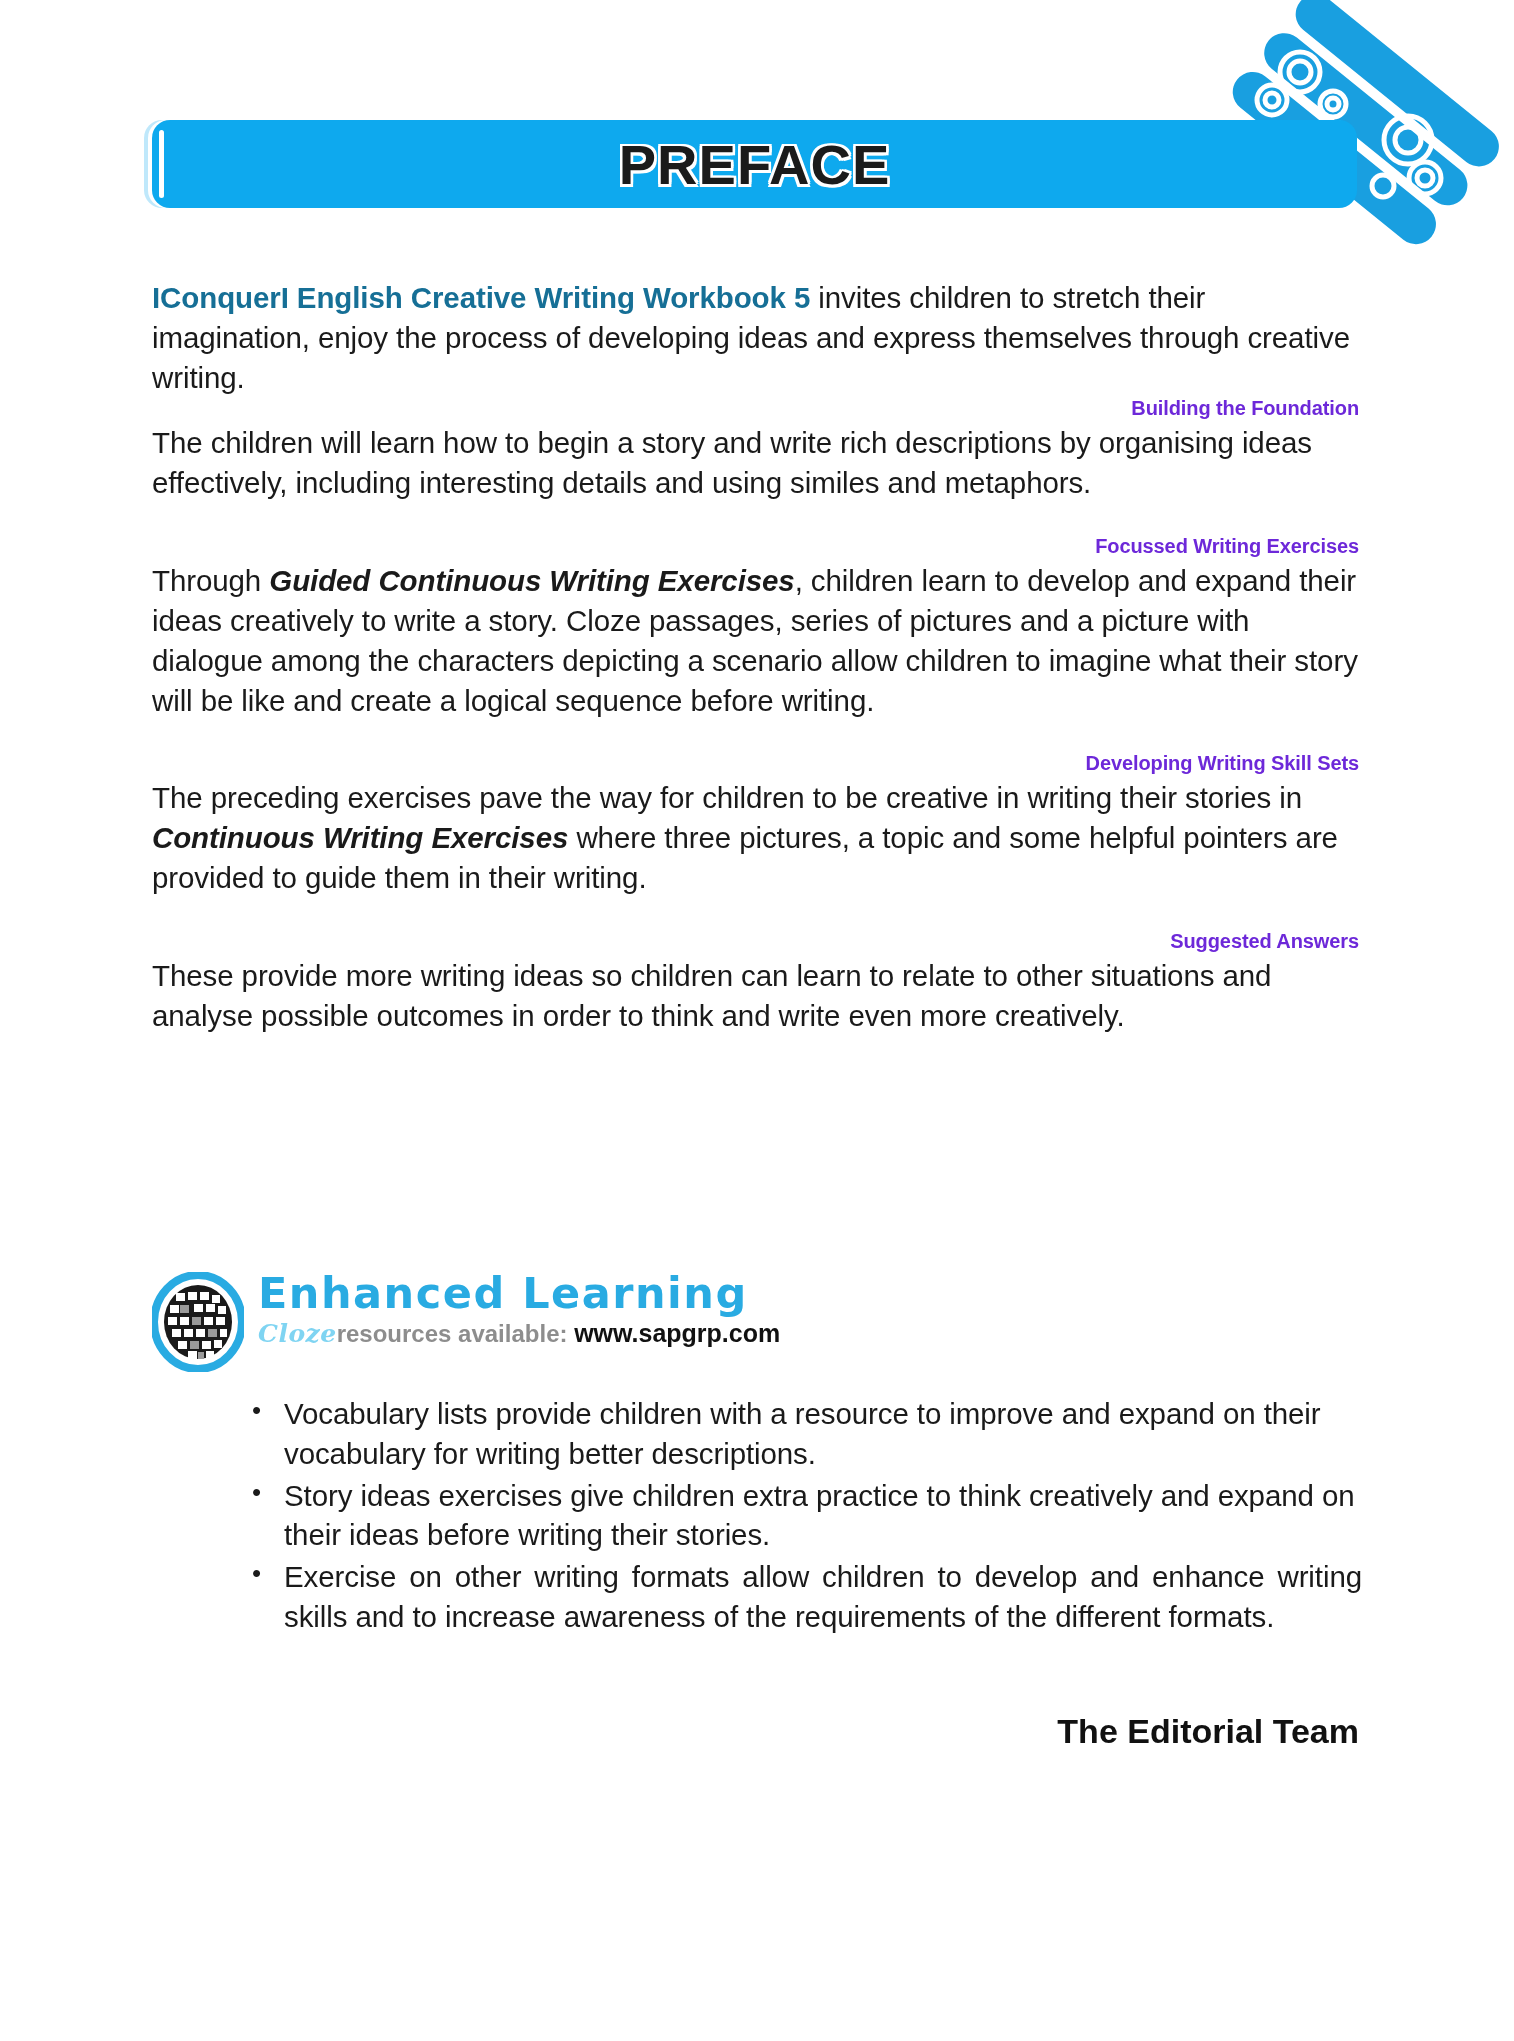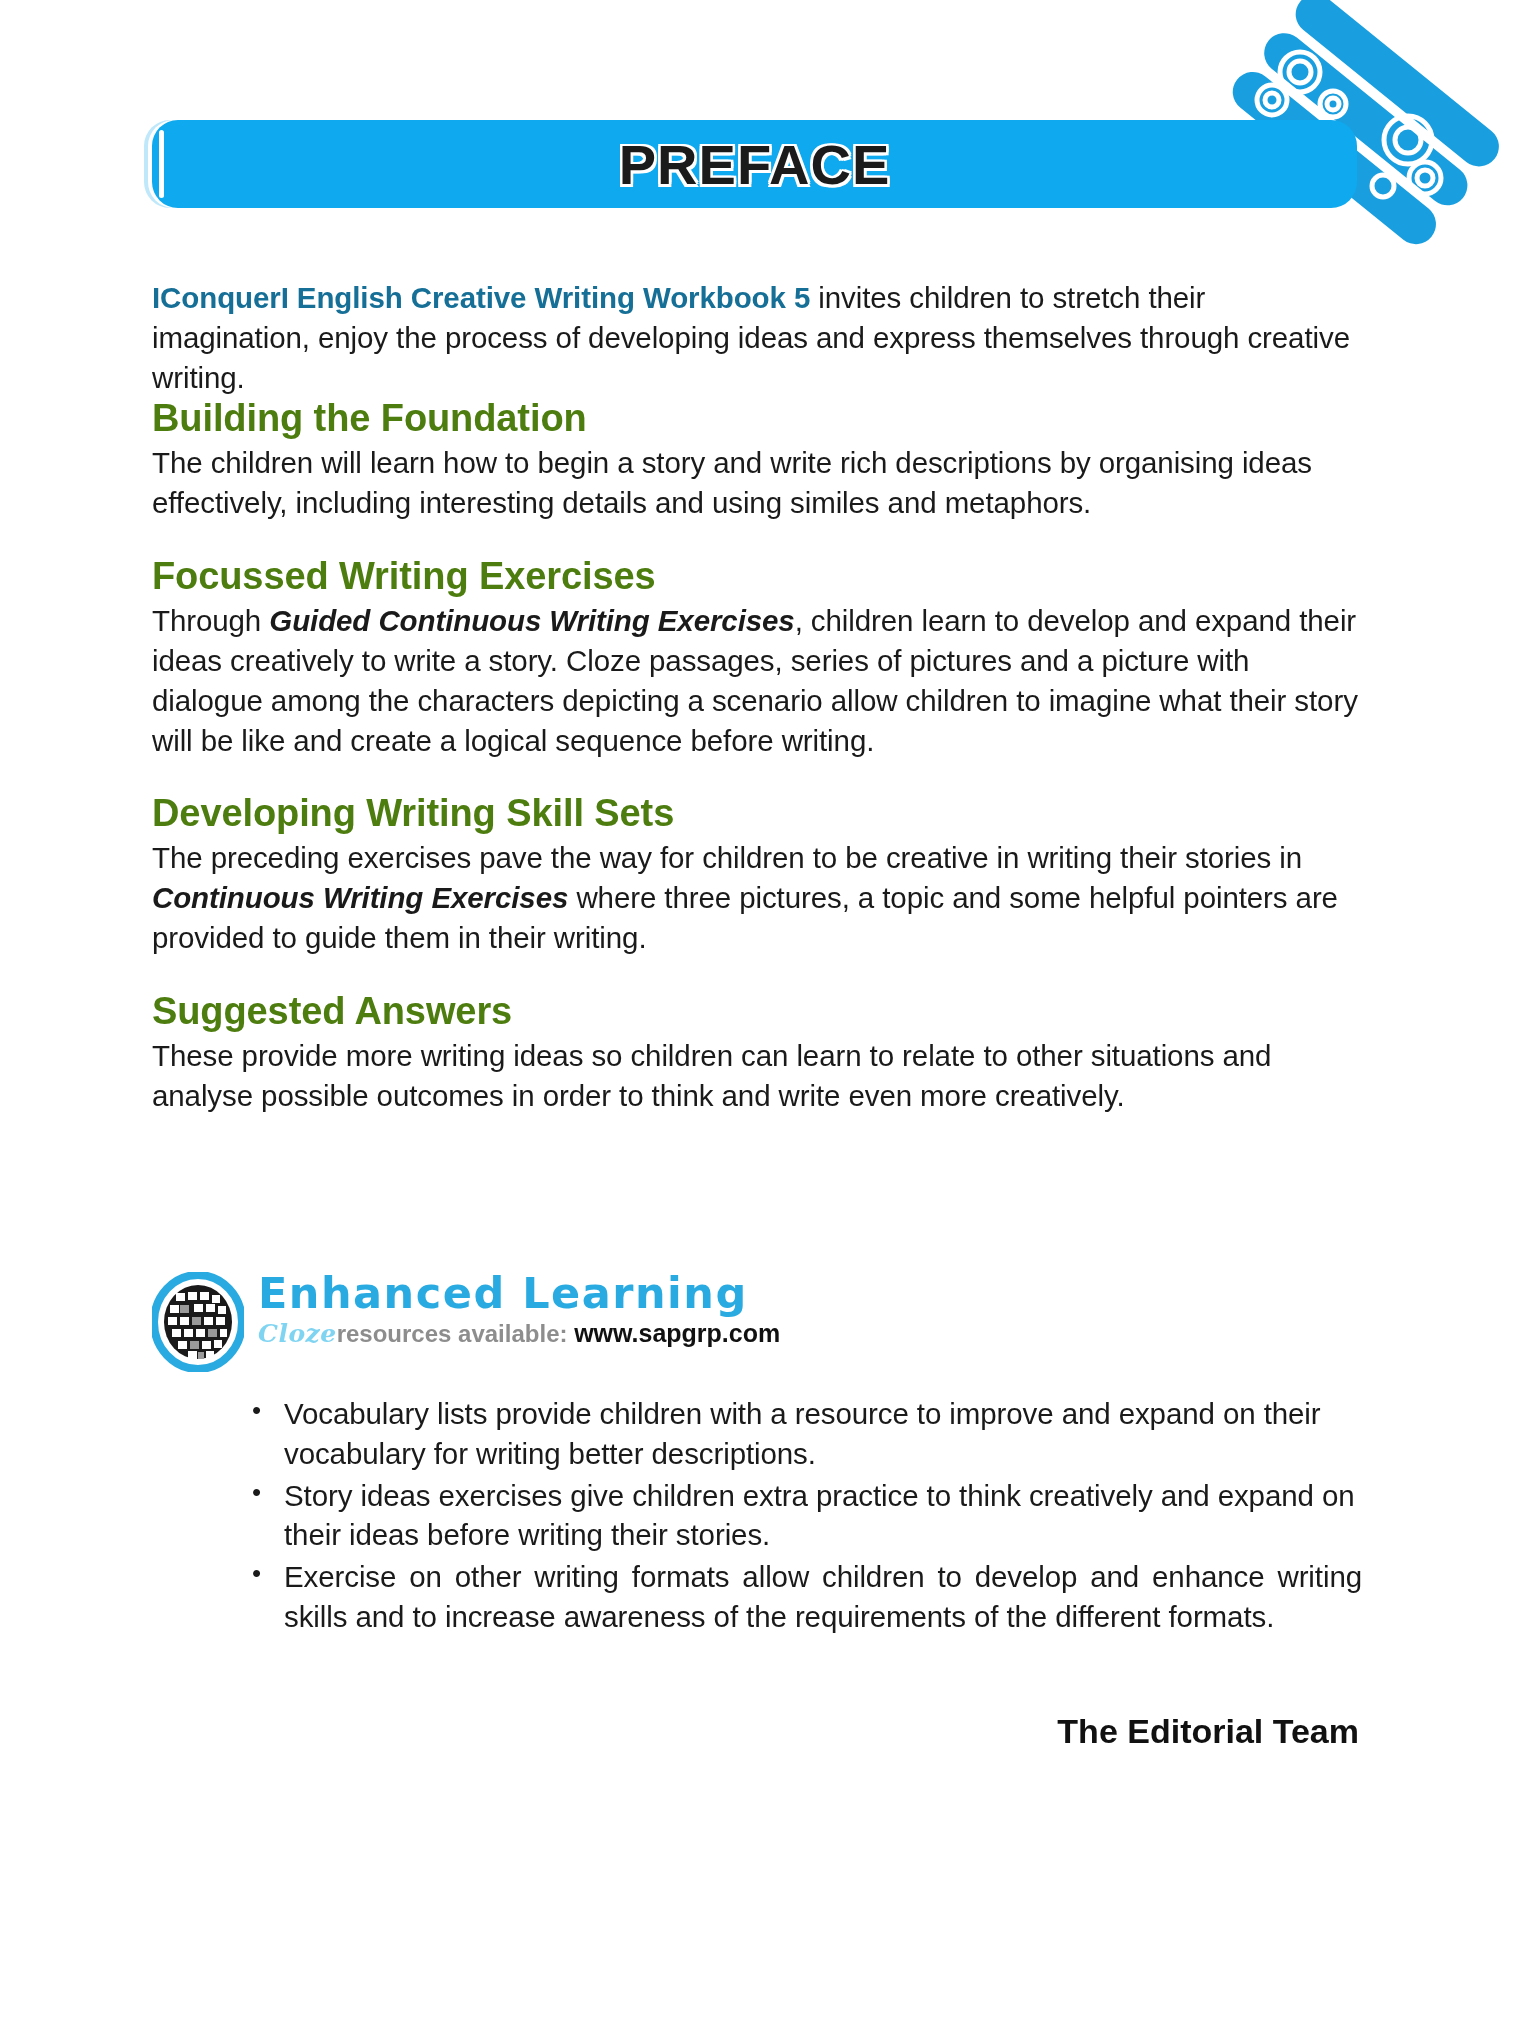--- a/index.html
+++ b/index.html
@@ -34,21 +34,21 @@
   }
 
   
   .banner {
     position: absolute;
     left: 152px;
     top: 120px;
     width: 1205px;
     height: 88px;
     background: #0EA9EE;
-    border-radius: 26px;
+    border-radius: 18px;
     box-shadow: -4px 0 0 0 #ffffff, -8px 0 0 0 #bfe8fb;
   }
   .banner::before {
     
     content: "";
     position: absolute;
     left: 7px;
     top: 10px;
     bottom: 10px;
     width: 5px;
@@ -93,25 +93,26 @@
   }
   .brand {
     color: #166F96;
     font-weight: bold;
   }
 
   .section { margin-bottom: 32px; }
   .section:last-of-type { margin-bottom: 0; }
 
   h2.sec-head {
-    font-size: 38px;
-    font-weight: bold;
-    color: #4d7c0f;
+    font-size: 20px;
+    font-weight: bold;
+    color: #6d28d9;
     margin: 0 0 3px 0;
     letter-spacing: -0.1px;
+    text-align: right;
   }
   .emph {
     font-weight: bold;
     font-style: italic;
   }
 
   
   .el-block {
     position: absolute;
     left: 152px;

